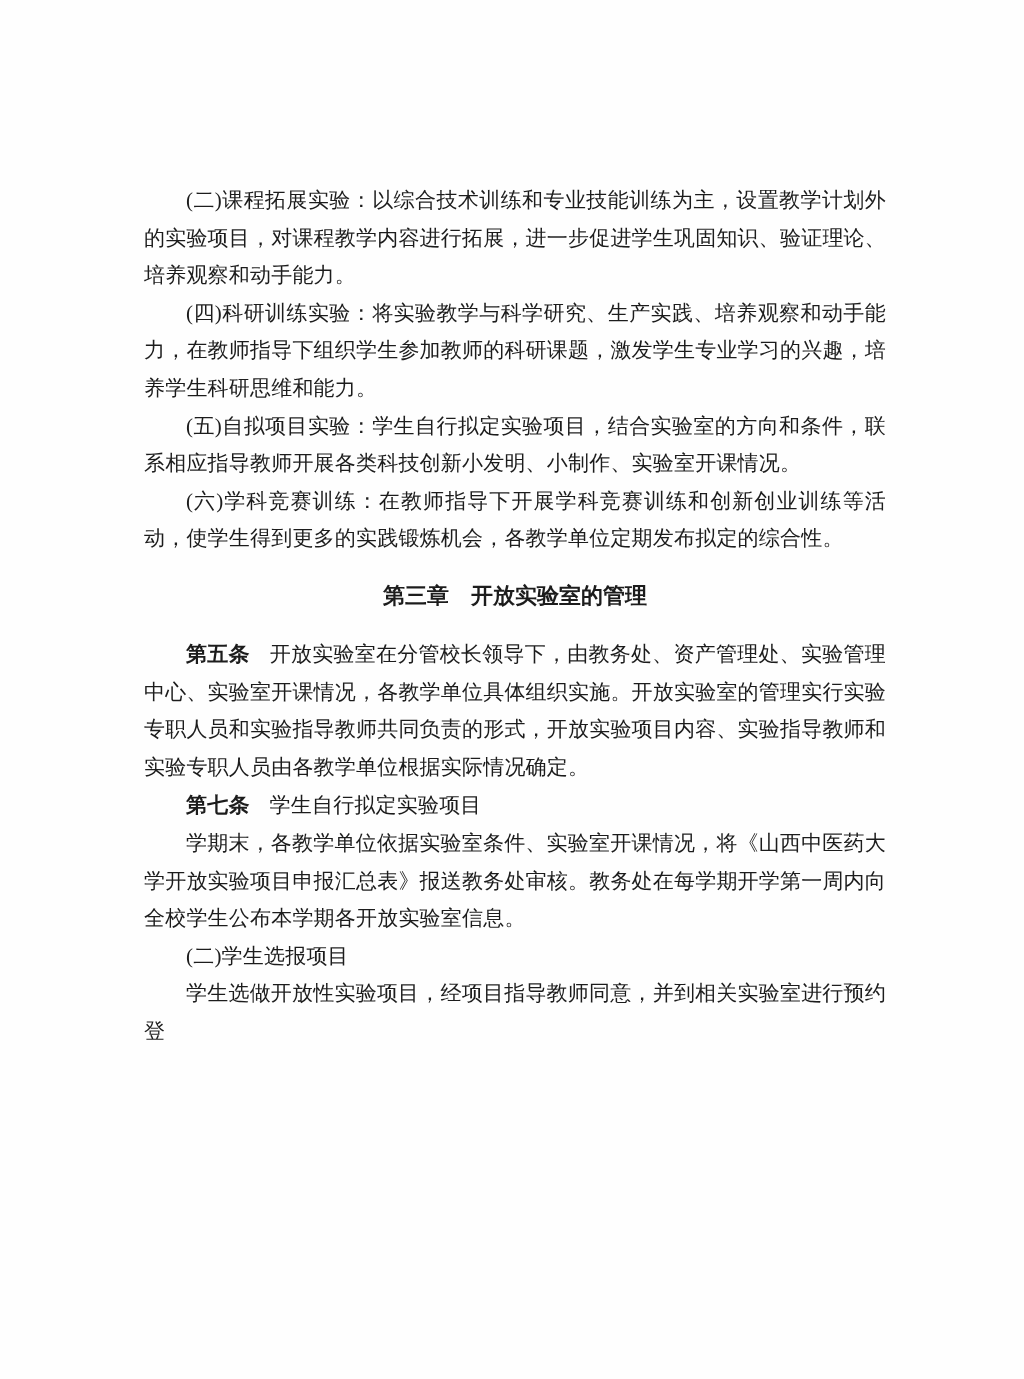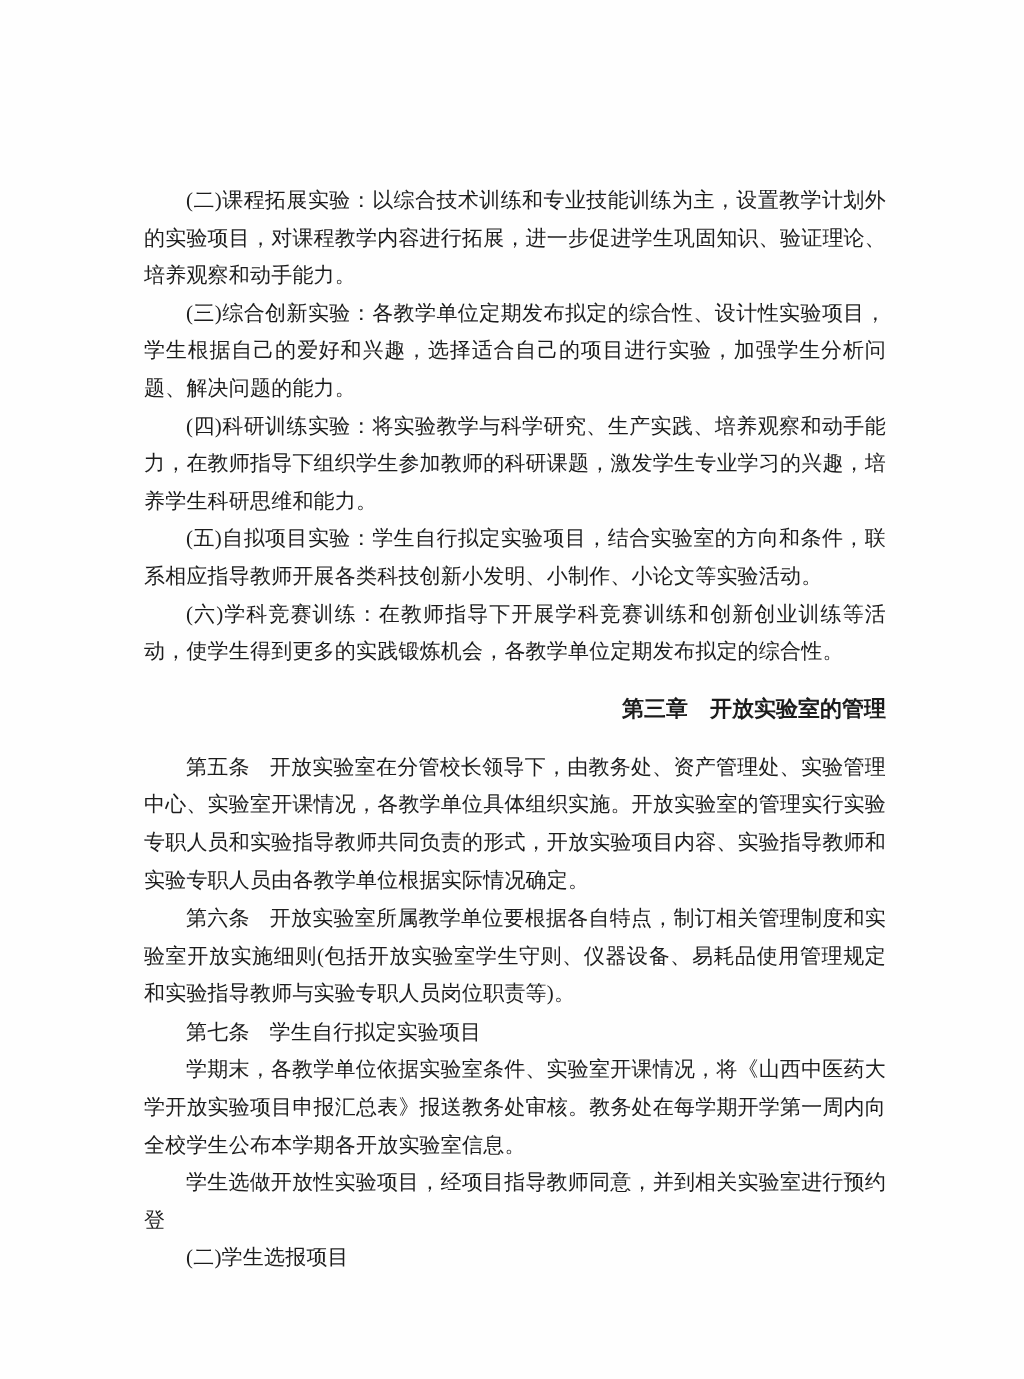--- a/index.html
+++ b/index.html
@@ -25,61 +25,59 @@
   }
   .para {
     margin: 0;
     font-size: 21px;
     line-height: 37.6px;
     text-align: justify;
     text-indent: 2em;
     letter-spacing: 0.2px;
   }
   .lead {
-    font-weight: 400;
+    font-weight: 700;
     font-family: "Liberation Sans", "DejaVu Sans", sans-serif;
     margin-right: 0.95em;
   }
   .chapter {
     margin: 21px 0 22px 0;
     font-size: 22px;
     line-height: 34px;
     font-weight: 700;
     font-family: "Liberation Sans", "DejaVu Sans", sans-serif;
-    text-align: right;
+    text-align: center;
   }
   .chapter .num {
     margin-right: 1em;
   }
 </style>
 </head>
 <body>
 
 <div class="page">
   <div class="content">
 
     <p class="para">(二)课程拓展实验：以综合技术训练和专业技能训练为主，设置教学计划外的实验项目，对课程教学内容进行拓展，进一步促进学生巩固知识、验证理论、培养观察和动手能力。</p>
 
-    <p class="para">(三)综合创新实验：各教学单位定期发布拟定的综合性、设计性实验项目，学生根据自己的爱好和兴趣，选择适合自己的项目进行实验，加强学生分析问题、解决问题的能力。</p>
 
     <p class="para">(四)科研训练实验：将实验教学与科学研究、生产实践、培养观察和动手能力，在教师指导下组织学生参加教师的科研课题，激发学生专业学习的兴趣，培养学生科研思维和能力。</p>
 
-    <p class="para">(五)自拟项目实验：学生自行拟定实验项目，结合实验室的方向和条件，联系相应指导教师开展各类科技创新小发明、小制作、小论文等实验活动。</p>
+    <p class="para">(五)自拟项目实验：学生自行拟定实验项目，结合实验室的方向和条件，联系相应指导教师开展各类科技创新小发明、小制作、实验室开课情况。</p>
 
     <p class="para">(六)学科竞赛训练：在教师指导下开展学科竞赛训练和创新创业训练等活动，使学生得到更多的实践锻炼机会，各教学单位定期发布拟定的综合性。</p>
 
     <h2 class="chapter"><span class="num">第三章</span><span>开放实验室的管理</span></h2>
 
     <p class="para"><span class="lead">第五条</span><span>开放实验室在分管校长领导下，由教务处、资产管理处、实验管理中心、实验室开课情况，各教学单位具体组织实施。开放实验室的管理实行实验专职人员和实验指导教师共同负责的形式，开放实验项目内容、实验指导教师和实验专职人员由各教学单位根据实际情况确定。</span></p>
 
-    <p class="para"><span class="lead">第六条</span><span>开放实验室所属教学单位要根据各自特点，制订相关管理制度和实验室开放实施细则(包括开放实验室学生守则、仪器设备、易耗品使用管理规定和实验指导教师与实验专职人员岗位职责等)。</span></p>
 
     <p class="para"><span class="lead">第七条</span><span>学生自行拟定实验项目</span></p>
 
 
     <p class="para">学期末，各教学单位依据实验室条件、实验室开课情况，将《山西中医药大学开放实验项目申报汇总表》报送教务处审核。教务处在每学期开学第一周内向全校学生公布本学期各开放实验室信息。</p>
 
+    <p class="para">(二)学生选报项目</p>
+
     <p class="para">学生选做开放性实验项目，经项目指导教师同意，并到相关实验室进行预约登</p>
-
-    <p class="para">(二)学生选报项目</p>
 
   </div>
 </div>
 
 </body></html>

